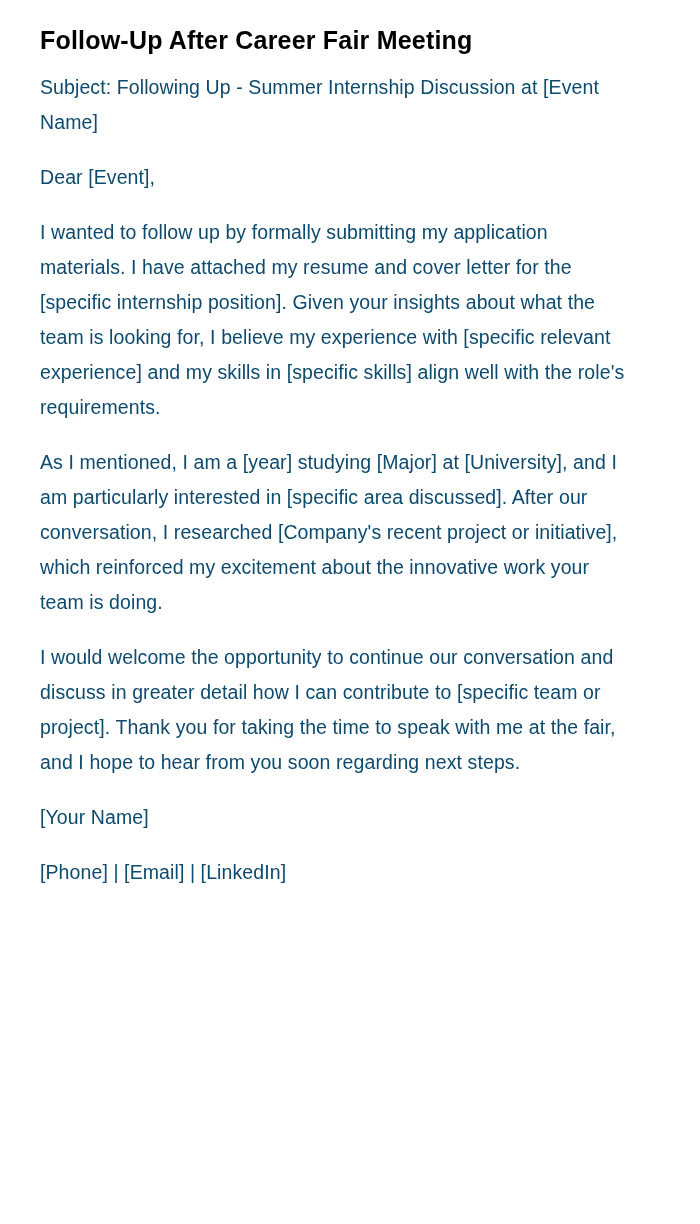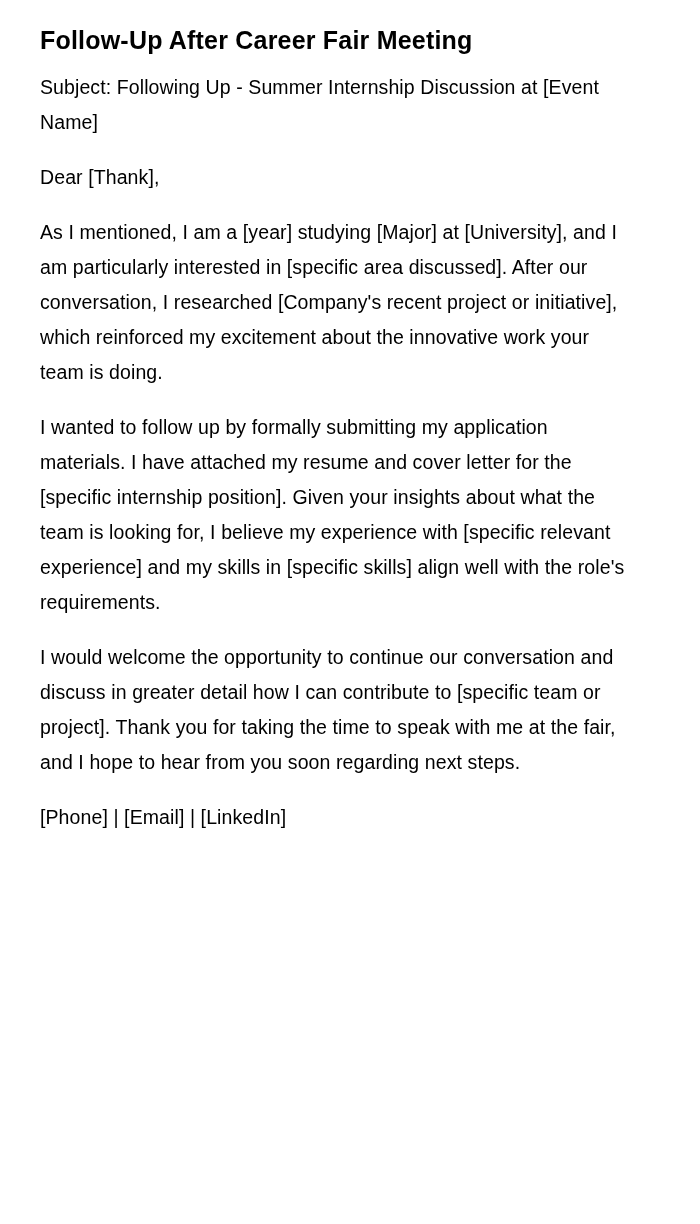--- a/index.html
+++ b/index.html
@@ -22,39 +22,40 @@
     line-height: 32px;
     font-weight: 700;
     color: #000000;
     margin: 0 0 14px 0;
     letter-spacing: 0.2px;
   }
   .doc-para {
     font-size: 19.5px;
     line-height: 35px;
     font-weight: 400;
-    color: #000000;
+    color: #0c4a6e;
     margin: 0 0 20px 0;
     max-width: 598px;
     letter-spacing: 0.1px;
   }
 </style>
 </head>
 <body>
 
 <div class="page">
   <h1 class="doc-title">Follow-Up After Career Fair Meeting</h1>
 
   <p class="doc-para">Subject: Following Up - Summer Internship Discussion at [Event Name]</p>
 
-  <p class="doc-para">Dear [Thank],</p>
+  <p class="doc-para">Dear [Event],</p>
 
 
+  <p class="doc-para">I wanted to follow up by formally submitting my application materials. I have attached my resume and cover letter for the [specific internship position]. Given your insights about what the team is looking for, I believe my experience with [specific relevant experience] and my skills in [specific skills] align well with the role's requirements.</p>
+
   <p class="doc-para">As I mentioned, I am a [year] studying [Major] at [University], and I am particularly interested in [specific area discussed]. After our conversation, I researched [Company's recent project or initiative], which reinforced my excitement about the innovative work your team is doing.</p>
-
-  <p class="doc-para">I wanted to follow up by formally submitting my application materials. I have attached my resume and cover letter for the [specific internship position]. Given your insights about what the team is looking for, I believe my experience with [specific relevant experience] and my skills in [specific skills] align well with the role's requirements.</p>
 
   <p class="doc-para">I would welcome the opportunity to continue our conversation and discuss in greater detail how I can contribute to [specific team or project]. Thank you for taking the time to speak with me at the fair, and I hope to hear from you soon regarding next steps.</p>
 
 
+  <p class="doc-para">[Your Name]</p>
 
   <p class="doc-para">[Phone] | [Email] | [LinkedIn]</p>
 </div>
 
 </body></html>

